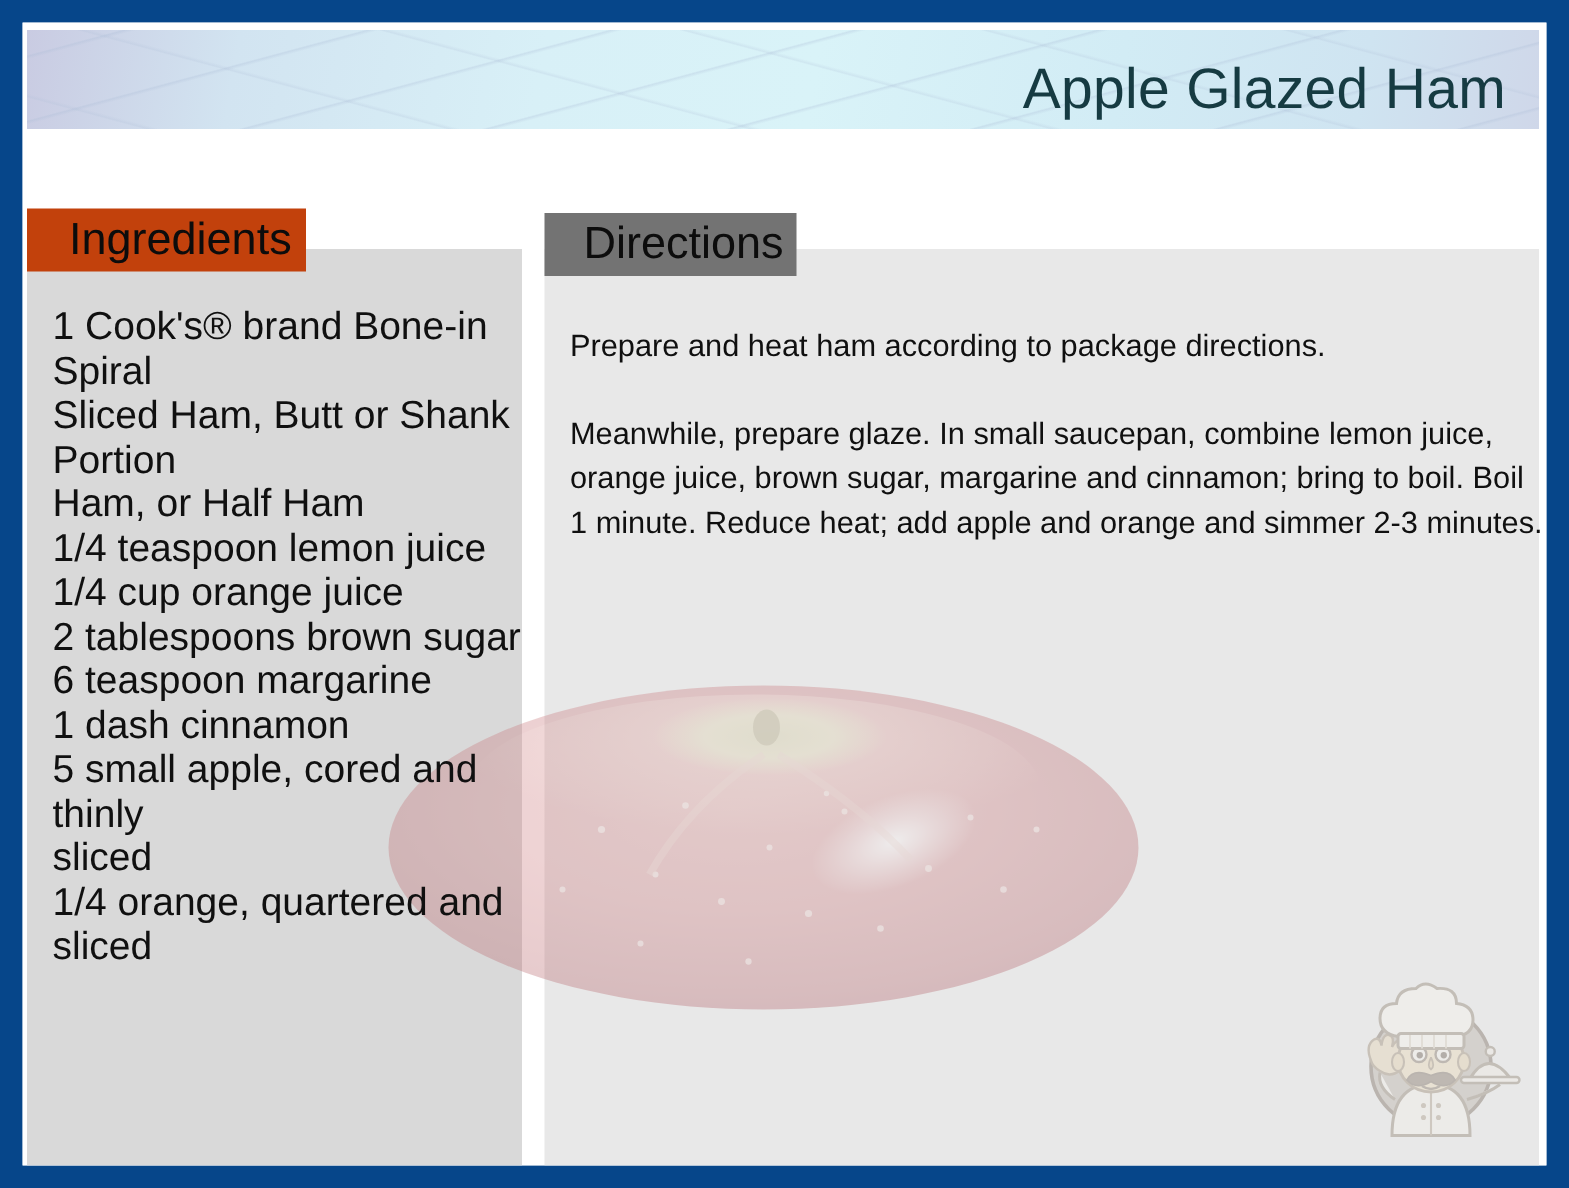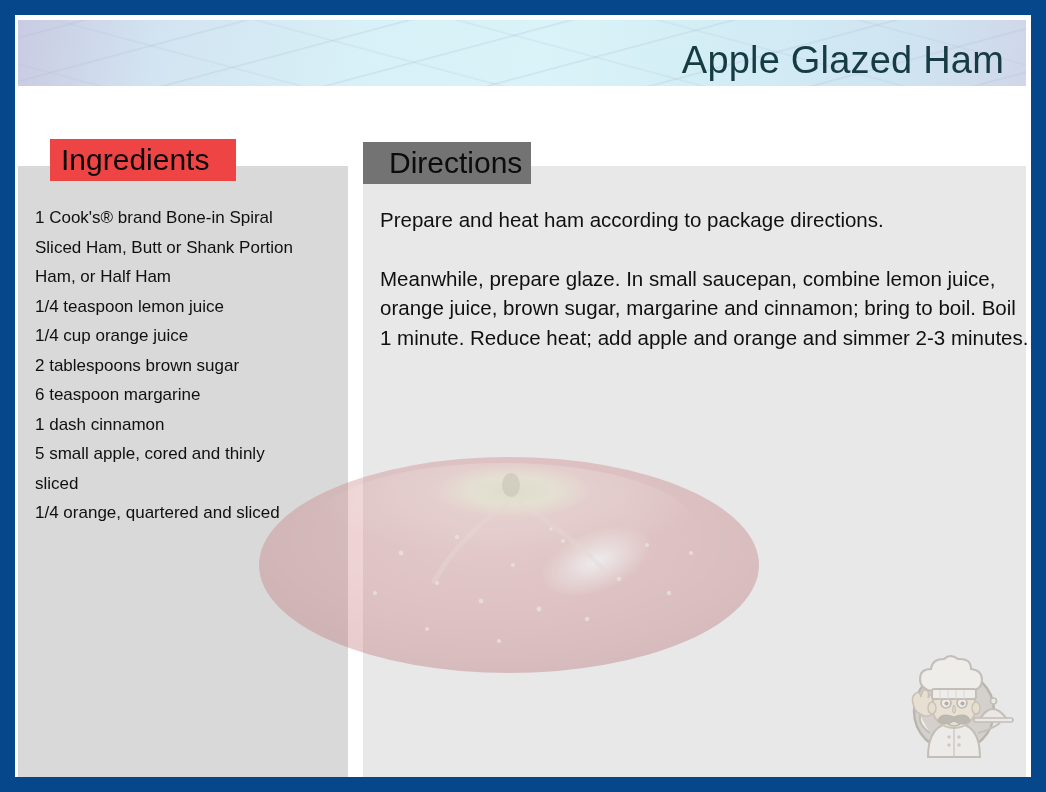--- a/index.html
+++ b/index.html
@@ -120,23 +120,22 @@
     z-index: 4;
     display: flex;
     align-items: center;
     box-sizing: border-box;
   }
   .tab-ingredients {
     left: 3px;
     top: 124px;
     width: 186px;
     height: 42px;
-    background: #ef4444;
-    padding-left: 11px;
-    margin-left: 32px;
+    background: #c2410c;
+    padding-left: 28px;
   }
   .tab-directions {
     left: 348px;
     top: 127px;
     width: 168px;
     height: 42px;
     background: #737373;
     padding-left: 26px;
   }
   .tab-label {
@@ -149,38 +148,38 @@
 
   
   .ingredients-body {
     position: absolute;
     z-index: 6;
     left: 20px;
     top: 188px;
     width: 320px;
   }
   .ing-line {
-    font-size: 17px;
+    font-size: 26px;
     line-height: 29.5px;
     color: #101010;
     white-space: pre-wrap;
   }
 
   .directions-body {
     position: absolute;
     z-index: 6;
     left: 365px;
     top: 189px;
     width: 650px;
   }
   .dir-para {
     font-size: 20.5px;
     line-height: 29.5px;
     color: #101010;
-    margin: 1px 0 29px 0;
+    margin: 12px 0 29px 0;
   }
   .dir-para:last-child { margin-bottom: 0; }
 
   
   .chef-logo {
     position: absolute;
     right: 17px;
     bottom: 14px;
     width: 120px;
     height: 118px;

